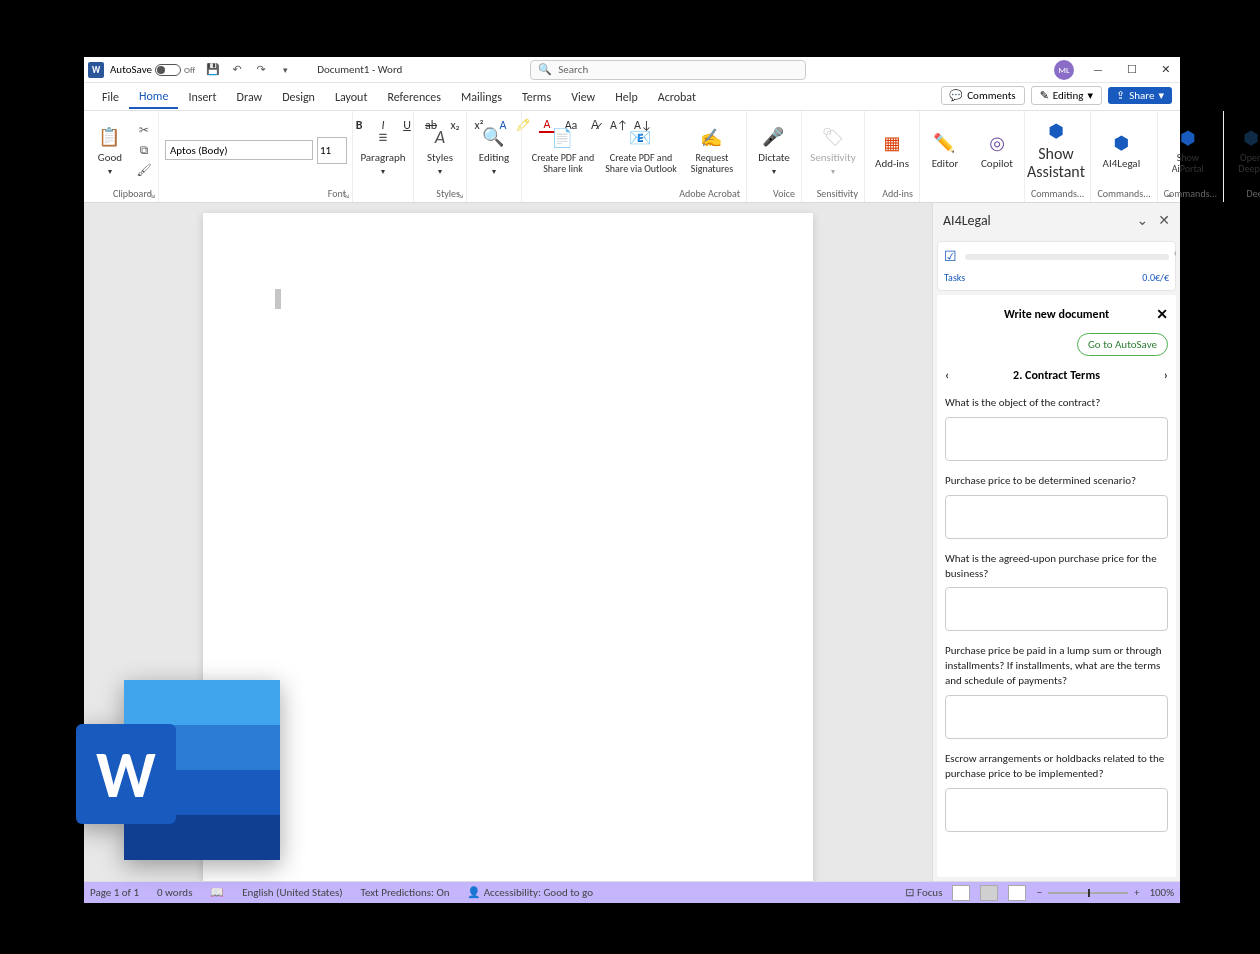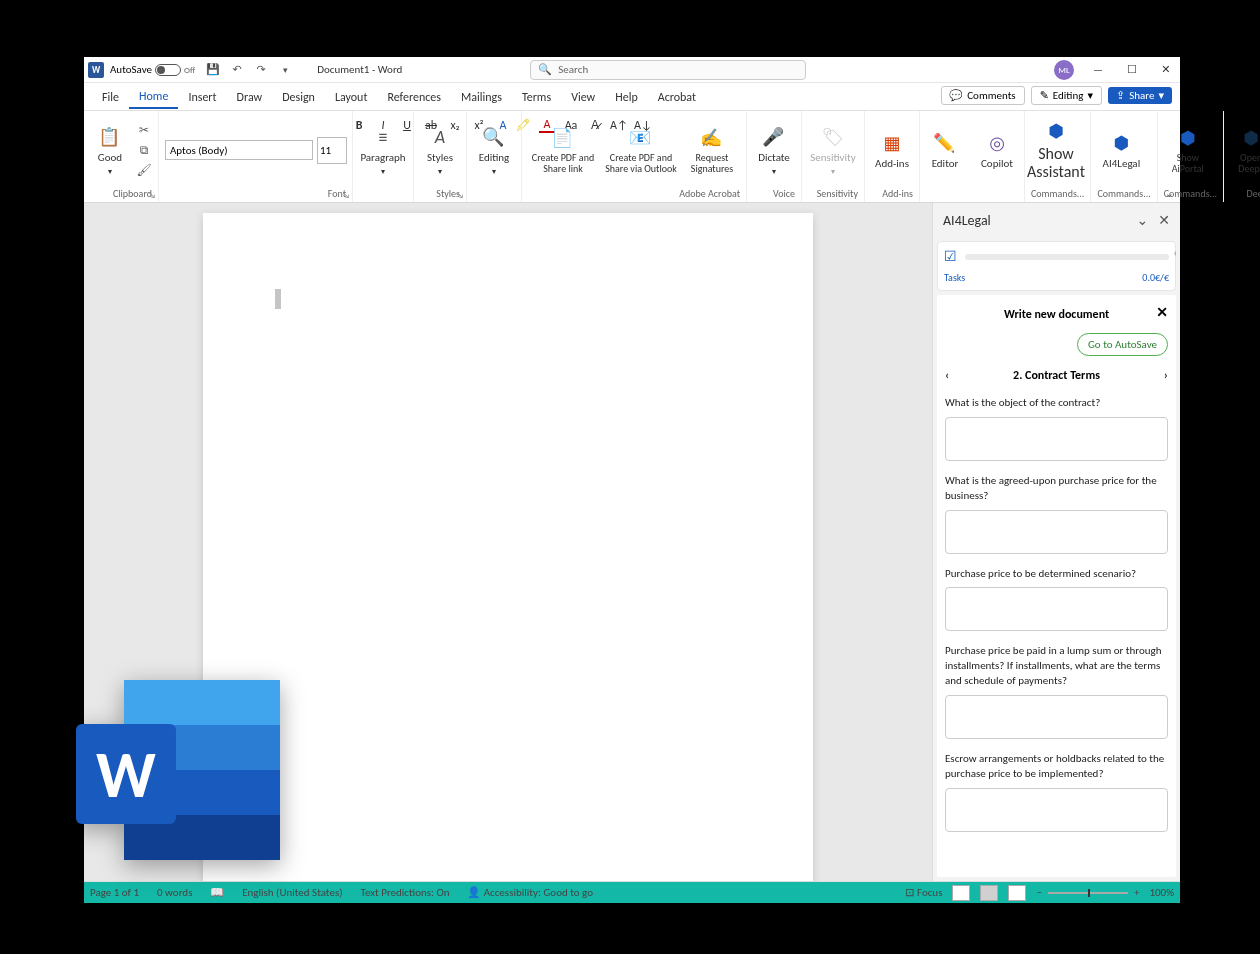--- a/index.html
+++ b/index.html
@@ -145,39 +145,39 @@
   .task-header {
     background: #fff; margin: 4px; border: 1px solid #e5e5e5; border-radius: 4px;
     padding: 6px; display: flex; flex-direction: column; gap: 6px; position: relative;
   }
   .task-top { display: flex; align-items: center; gap: 8px; }
   .task-ico { color: #185abd; font-size: 14px; }
   .task-bar { flex: 1; height: 6px; background: #eaeaea; border-radius: 3px; }
   .task-bottom { display: flex; justify-content: space-between; font-size: 10px; color: #185abd; }
   .task-collapse { position: absolute; right: -2px; top: 4px; font-size: 10px; color: #888; cursor: pointer;}
   .panel-body { flex: 1; background: #fff; margin: 0 4px 4px 4px; border-radius: 2px; overflow-y: auto; padding: 8px; position: relative;}
-  .write-head { display: flex; align-items: flex-end; justify-content: center; font-weight: bold; font-size: 12px; position: relative; padding: 4px 0;}
+  .write-head { display: flex; align-items: center; justify-content: center; font-weight: bold; font-size: 12px; position: relative; padding: 4px 0;}
   .write-head .close { position: absolute; right: 0; font-size: 14px; cursor: pointer; }
   .goto { display: flex; justify-content: flex-end; margin: 8px 0;}
   .goto-btn { border: 1px solid #4caf50; color: #2e7d32; border-radius: 14px; padding: 4px 10px; font-size: 11px; cursor: pointer; }
   .sec-nav { display: flex; align-items: center; justify-content: space-between; font-size: 12px; font-weight: bold; padding: 4px 0; }
   .sec-nav .arr { cursor: pointer; color: #333; }
   .q-block { margin-top: 10px; }
   .q-label { font-size: 11px; font-weight: normal; color: #222; line-height: 1.35; }
   .q-input {
     margin-top: 6px; width: 100%; height: 44px;
     border: 1px solid #ccc; border-radius: 4px;
     resize: none; font-size: 11px; padding: 4px;
   }
   .panel-body::-webkit-scrollbar { width: 8px; }
   .panel-body::-webkit-scrollbar-thumb { background: #ccc; border-radius: 4px; }
 
   
   .statusbar {
-    height: 22px; background: #14b8a6; border-top: 1px solid #ddd;
+    height: 22px; background: #c4b5fd; border-top: 1px solid #ddd;
     display: flex; align-items: center; font-size: 11px; color: #444;
     padding: 0 6px; gap: 18px;
   }
   .status-right { margin-left: auto; display: flex; align-items: center; gap: 10px; }
   .view-btn { width: 18px; height: 16px; border: 1px solid #aaa; background: #fff; cursor: pointer; }
   .view-btn.active { background: #d0d0d0; }
   .zoom { display: flex; align-items: center; gap: 6px; }
   .zoom-track { width: 80px; height: 2px; background: #aaa; position: relative; }
   .zoom-thumb { position: absolute; left: 40px; top: -3px; width: 2px; height: 8px; background: #333; }
 
@@ -481,25 +481,25 @@
             <span class="arr">‹</span>
             <span>2. Contract Terms</span>
             <span class="arr">›</span>
           </div>
 
           <div class="q-block">
             <div class="q-label">What is the object of the contract?</div>
             <textarea class="q-input" style=""></textarea>
           </div>
           <div class="q-block">
+            <div class="q-label">Purchase price to be determined scenario?</div>
+            <textarea class="q-input" style=""></textarea>
+          </div>
+          <div class="q-block">
             <div class="q-label">What is the agreed-upon purchase price for the business?</div>
-            <textarea class="q-input" style=""></textarea>
-          </div>
-          <div class="q-block">
-            <div class="q-label">Purchase price to be determined scenario?</div>
             <textarea class="q-input" style=""></textarea>
           </div>
           <div class="q-block">
             <div class="q-label">Purchase price be paid in a lump sum or through installments? If installments, what are the terms and schedule of payments?</div>
             <textarea class="q-input" style=""></textarea>
           </div>
           <div class="q-block">
             <div class="q-label">Escrow arrangements or holdbacks related to the purchase price to be implemented?</div>
             <textarea class="q-input" style=""></textarea>
           </div>

